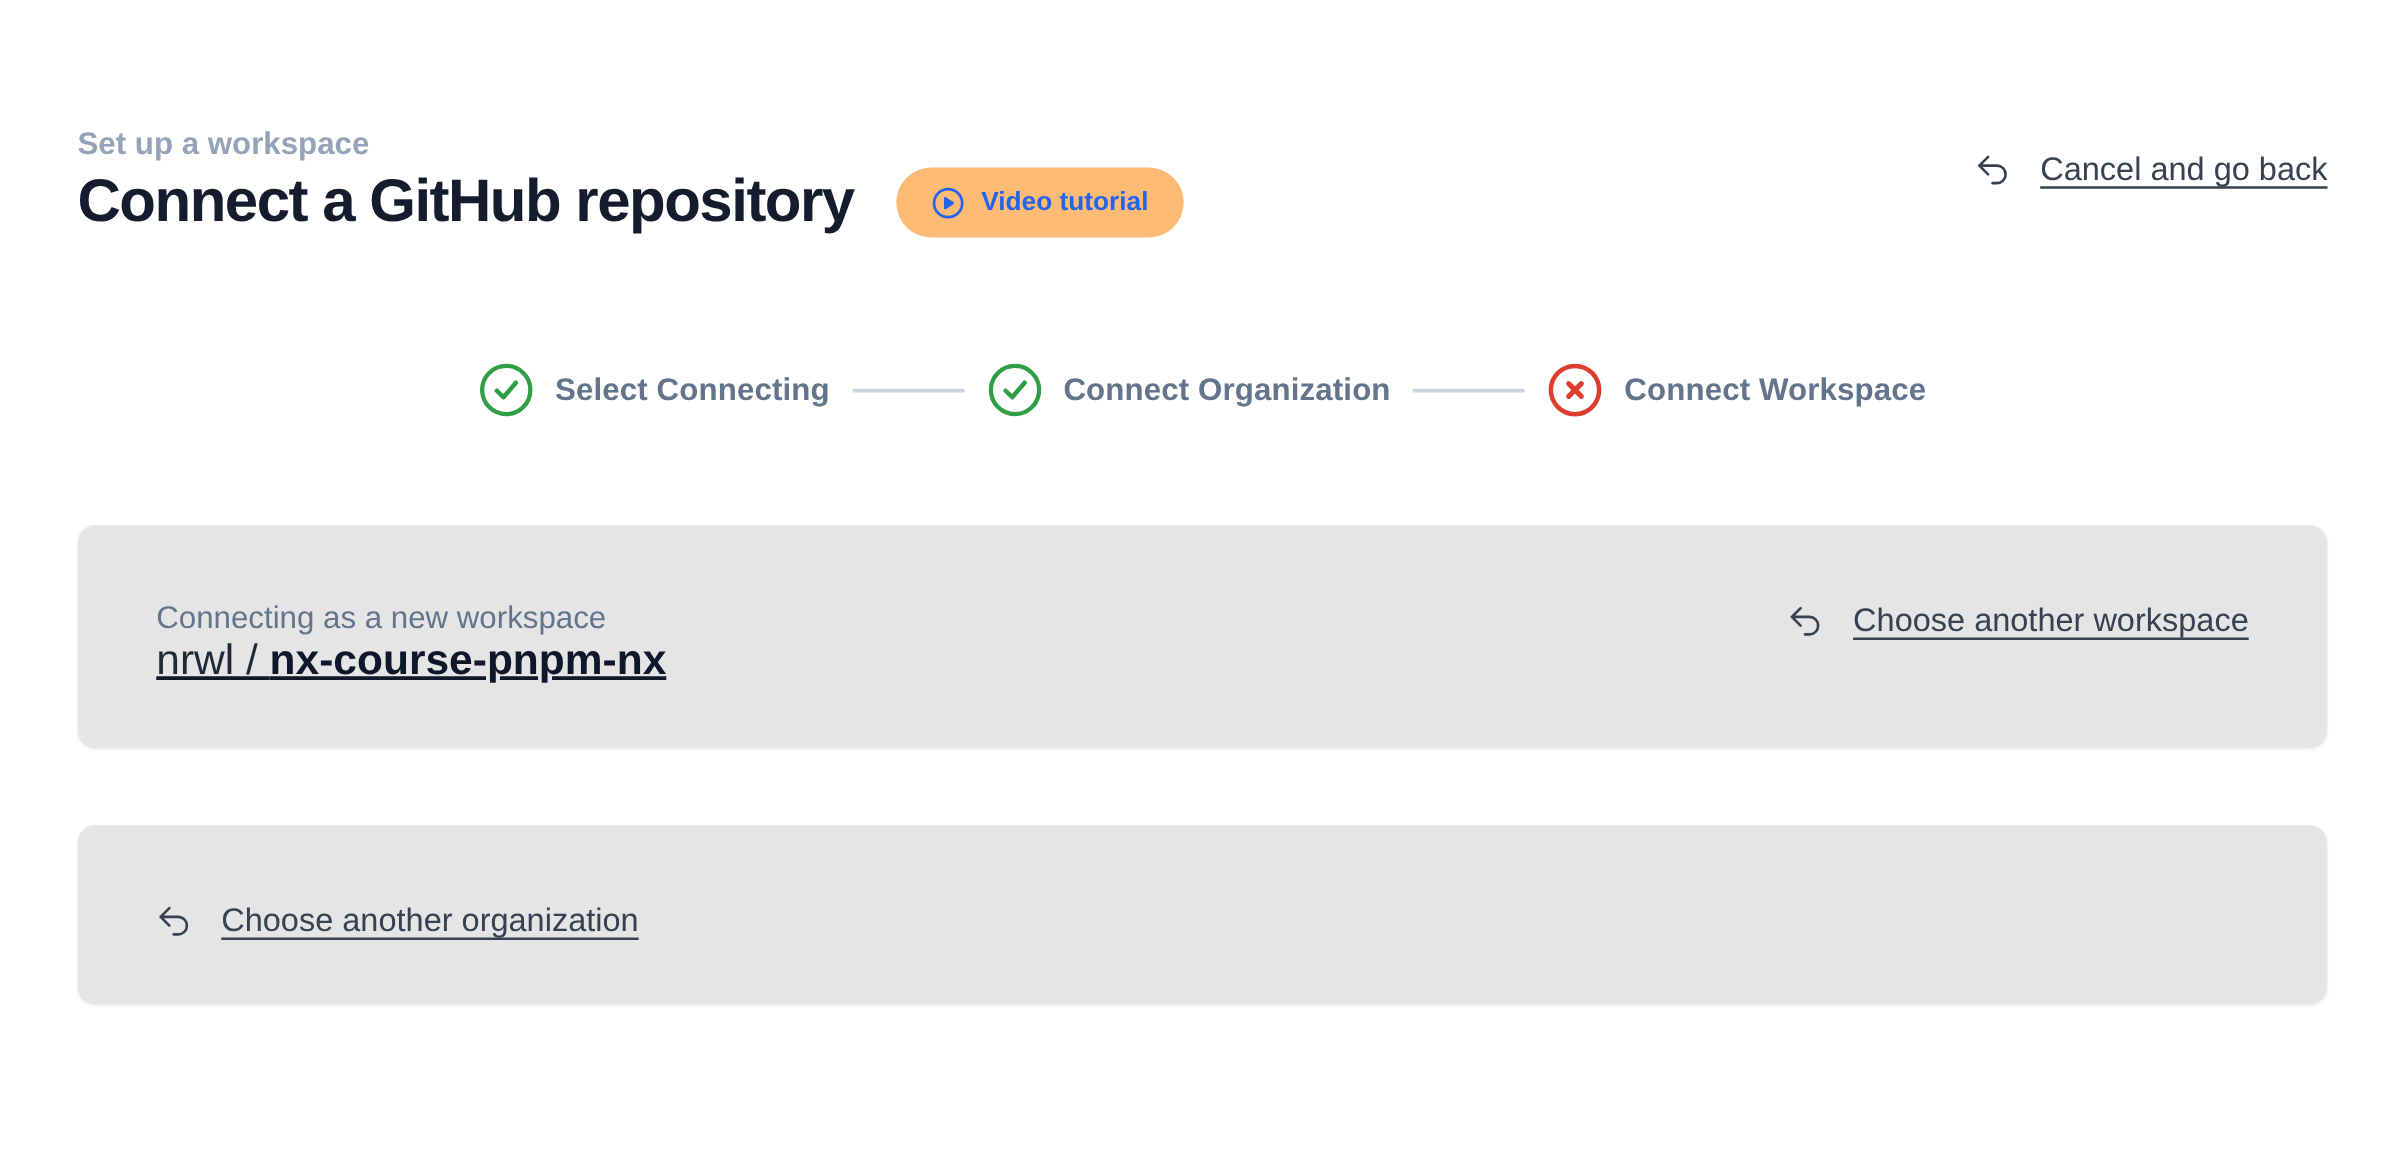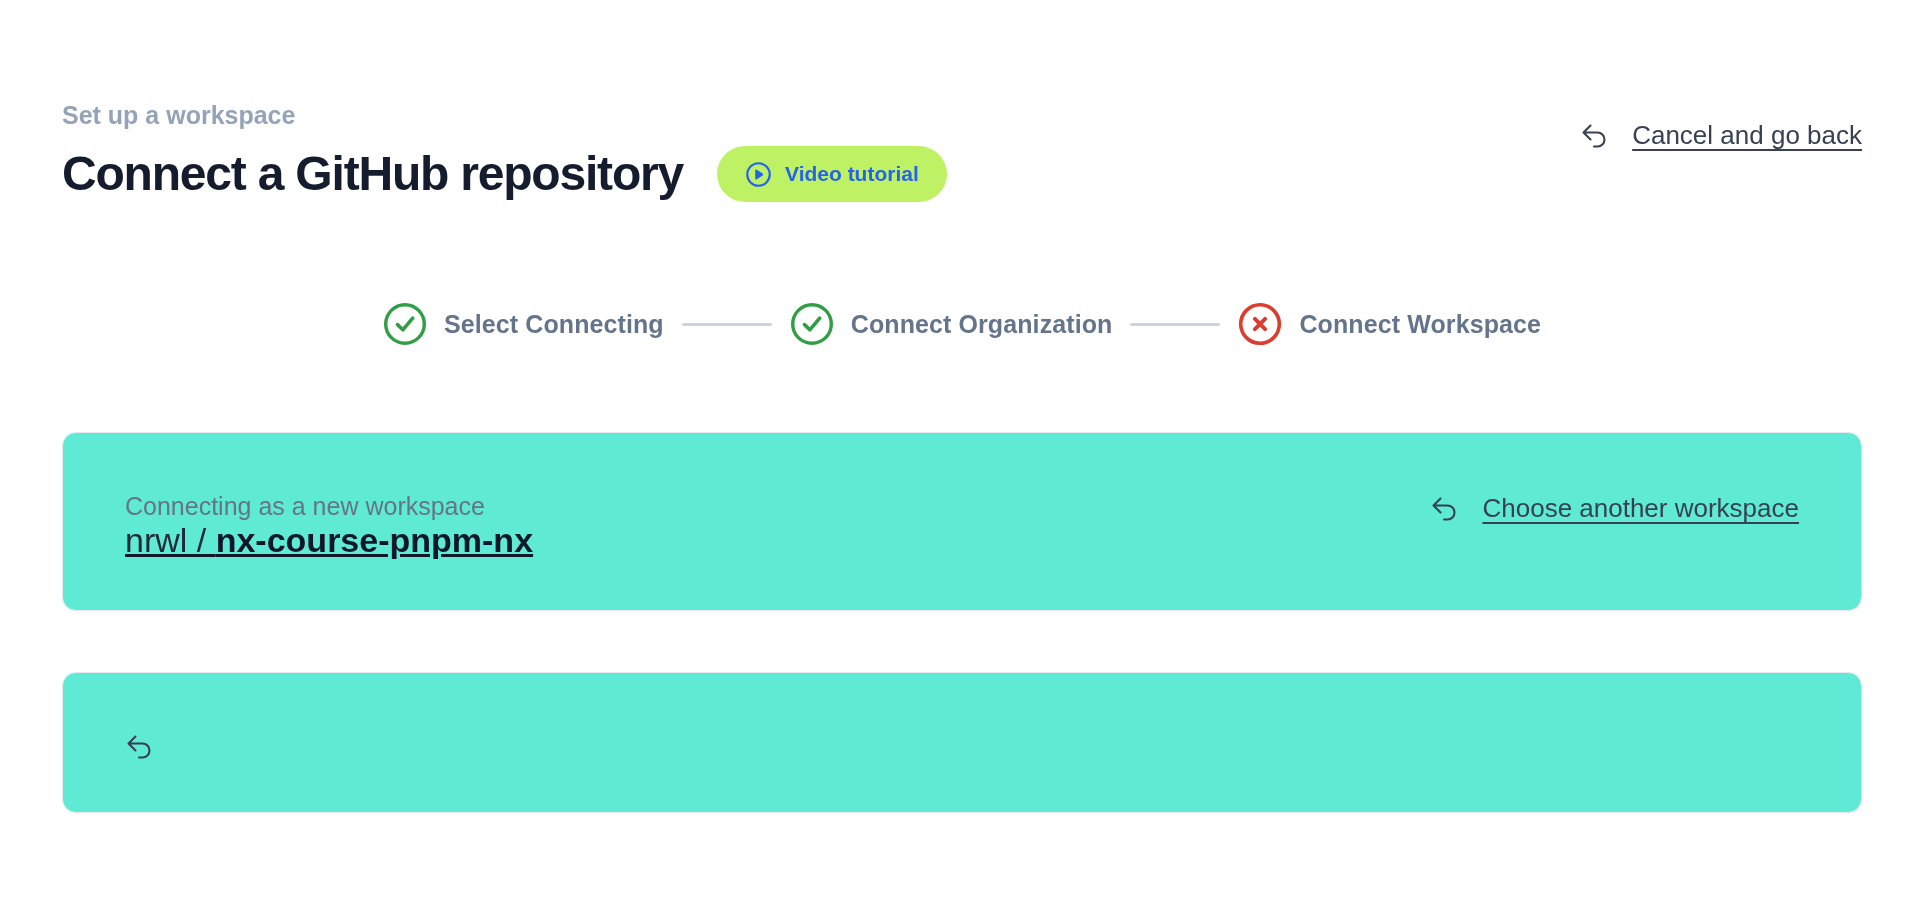--- a/index.html
+++ b/index.html
@@ -9,29 +9,29 @@
     background: #ffffff;
     font-family: "Liberation Sans", sans-serif;
     color: #111827;
     overflow: hidden;
   }
   .page { padding: 100px 62px 0 62px; }
 
   
   .header { display: flex; justify-content: space-between; align-items: flex-start; }
   .eyebrow { font-size: 25px; line-height: 30px; color: #94a3b8; font-weight: 700; }
-  .title-row { display: flex; align-items: center; gap: 34px; margin-top: 16px; }
+  .title-row { display: flex; align-items: center; gap: 34px; margin-top: 4px; }
   .page-title {
     margin: 0; font-size: 48px; line-height: 56px;
     font-weight: 800; letter-spacing: -1.2px; color: #151c2e;
   }
   .video-pill {
     display: inline-flex; align-items: center; gap: 13px;
     height: 56px; padding: 0 28px; border: none; border-radius: 999px;
-    background: #bef264; color: #2563eb;
+    background: #fdba74; color: #2563eb;
     font-family: "Liberation Sans", sans-serif;
     font-size: 21px; font-weight: 700; cursor: pointer;
   }
   .back-link {
     display: inline-flex; align-items: center; gap: 24px;
     color: #374151; font-size: 26px; font-weight: 500; text-decoration: none;
     cursor: pointer;
   }
   .back-link .link-text {
     text-decoration: underline;
@@ -44,21 +44,21 @@
   
   .stepper { margin-top: 100px; display: flex; align-items: center; justify-content: center; }
   .step { display: flex; align-items: center; gap: 17px; }
   .step-label { font-size: 25px; font-weight: 600; color: #64748b; letter-spacing: 0.1px; }
   .connector { width: 90px; height: 3px; border-radius: 2px; background: #ccd3e0; margin: 0 18px; }
 
   
   .card {
     margin-top: 86px;
     border: 1px solid #e7e9f0; border-radius: 14px;
-    background: #5eead4;
+    background: #e5e5e5;
     box-shadow: 0 1px 3px rgba(15,23,42,0.04);
     padding: 58px 62px 51px 62px;
     display: flex; justify-content: space-between; align-items: flex-start;
   }
   .card + .card { margin-top: 61px; }
   .card-label { font-size: 25px; line-height: 30px; color: #64748b; font-weight: 400; }
   .card-title { font-size: 34px; line-height: 38px; color: #111827; text-decoration: underline; }
   .card-title .owner { font-weight: 500; color: #1f2937; }
   .card-title .repo, .card-title.bold { font-weight: 700; color: #0f172a; }
   .card .back-link { margin-top: 2px; }
@@ -141,16 +141,17 @@
     </a>
   </section>
 
   <section class="card">
     <a class="back-link" href="#">
       <span class="icon">
         <svg width="28" height="28" viewBox="0 0 24 24" fill="none" stroke="#374151" stroke-width="1.8" stroke-linecap="round" stroke-linejoin="round">
           <path d="M9 15L3 9m0 0l6-6M3 9h12a6 6 0 0 1 0 12h-3"></path>
         </svg>
       </span>
+      <span class="link-text">Choose another organization</span>
     </a>
   </section>
 
 </div>
 
 </body></html>

